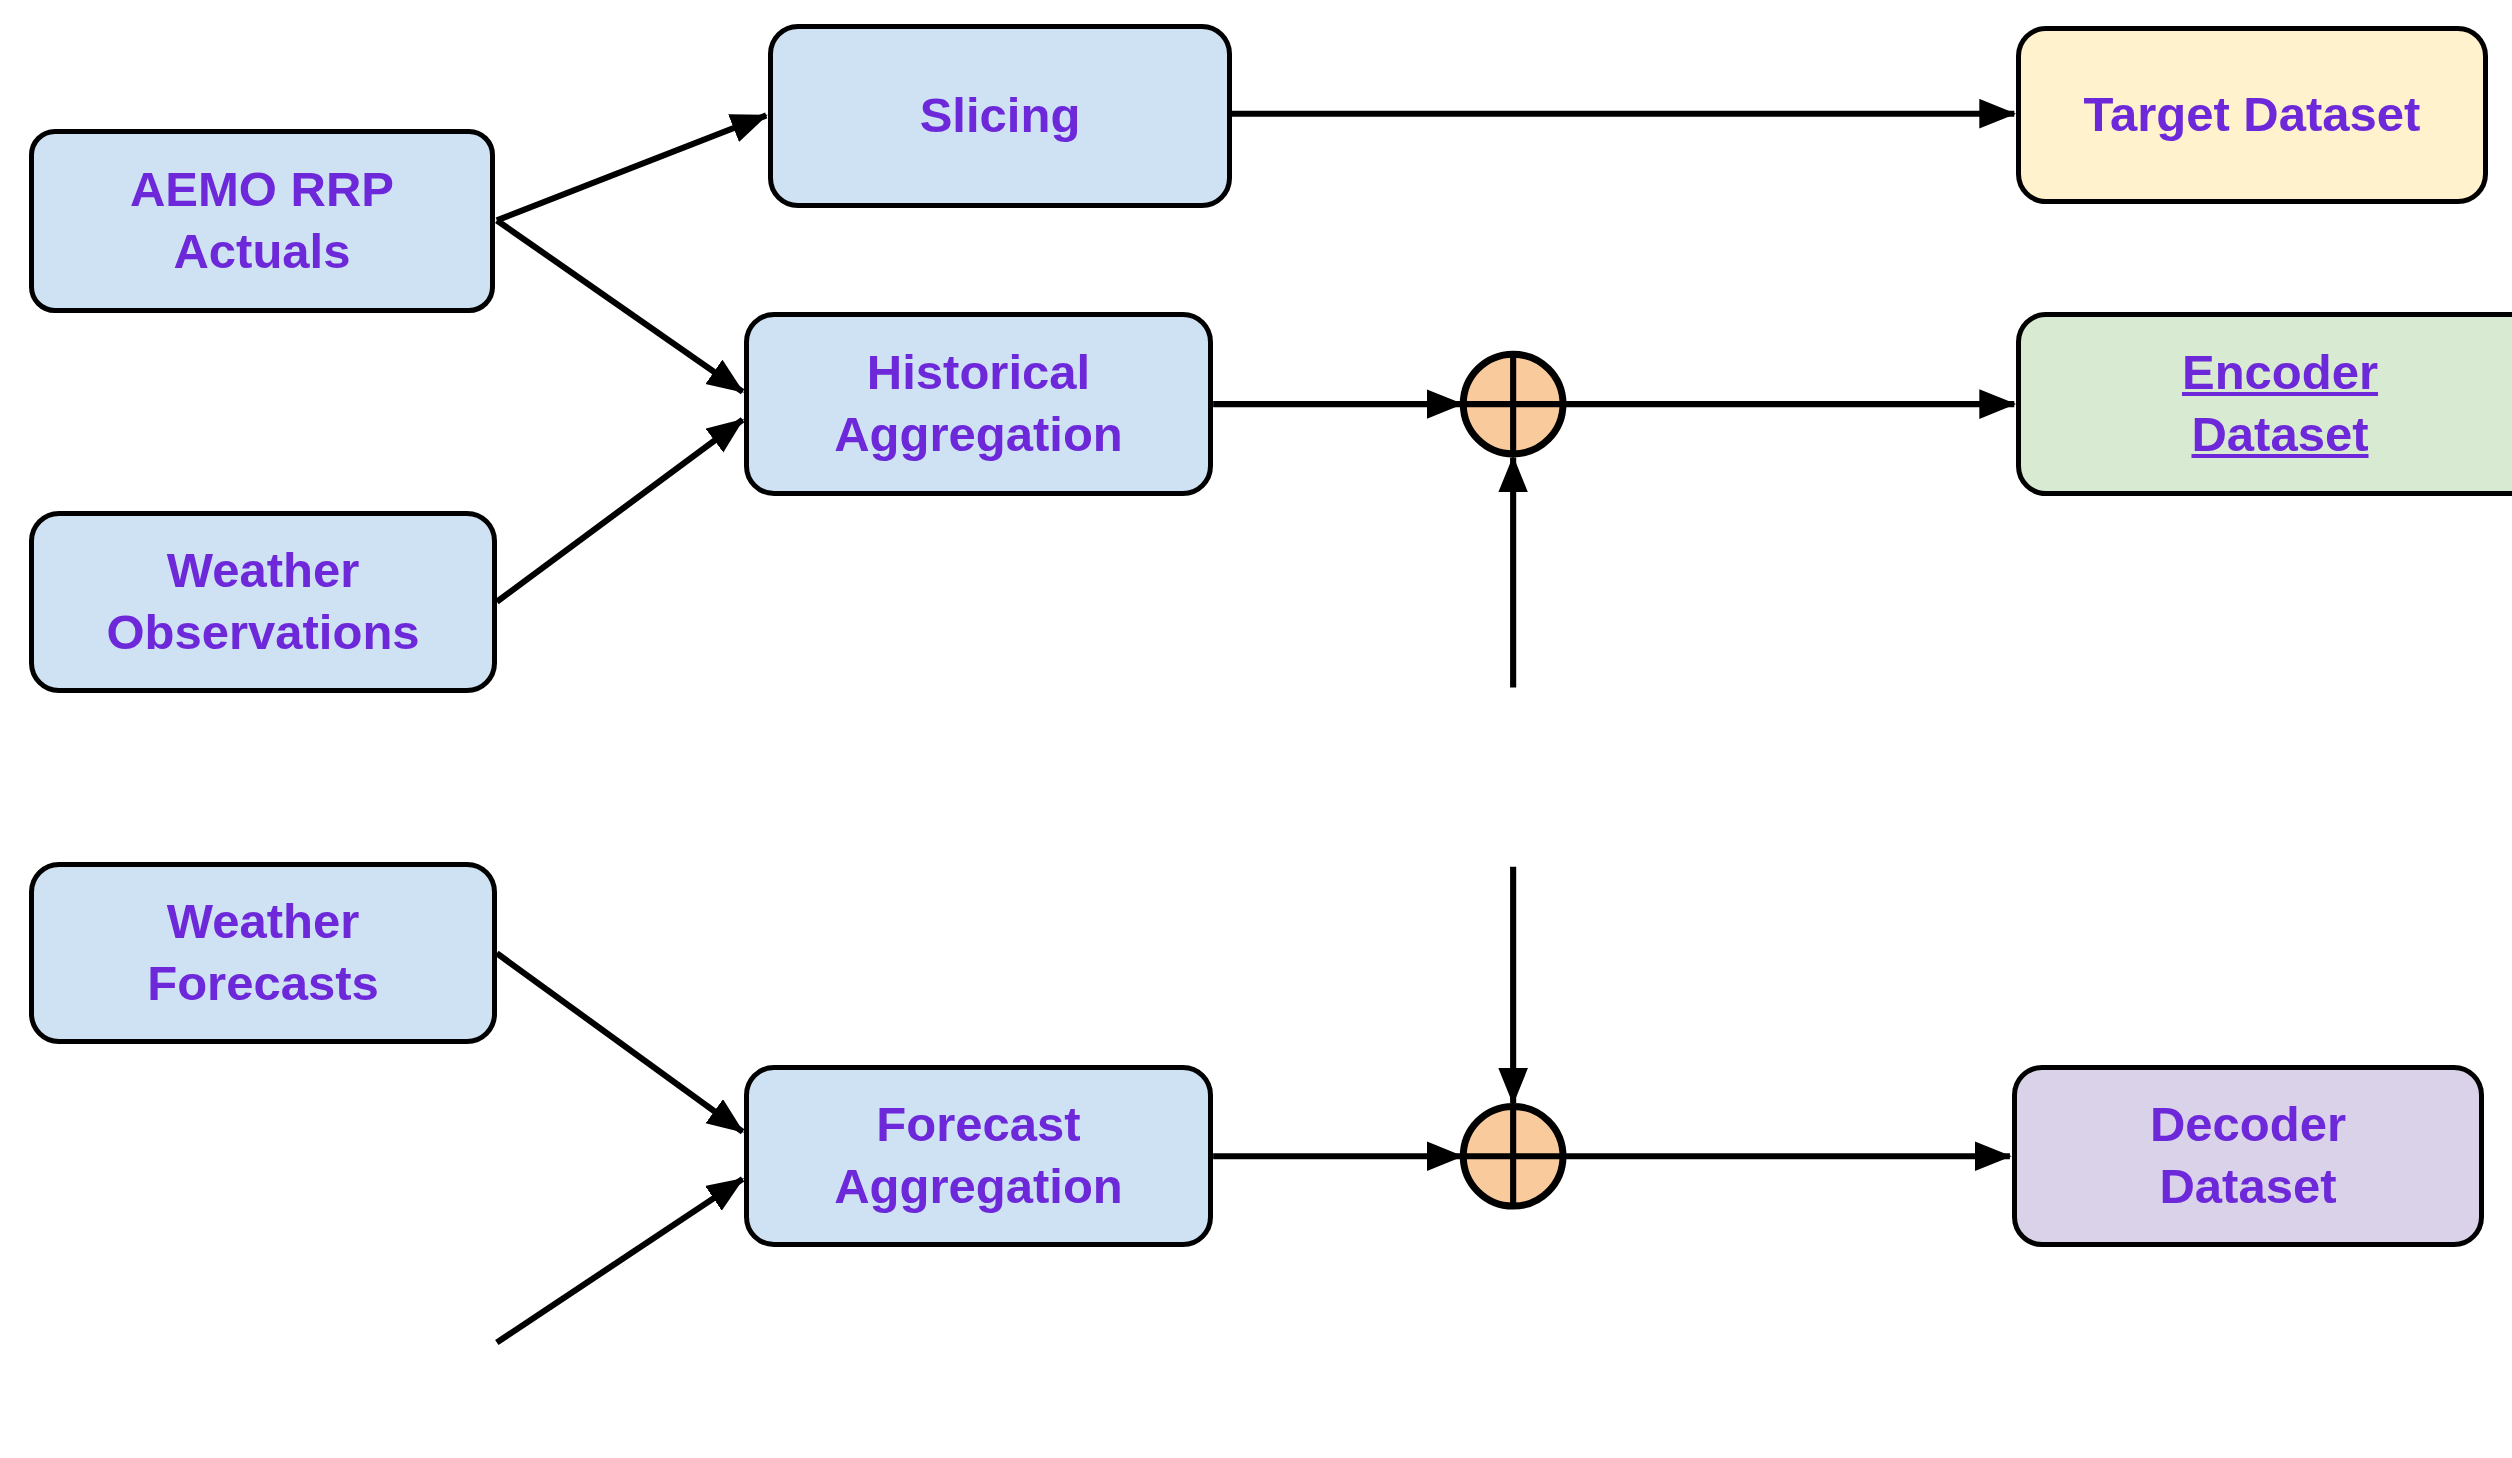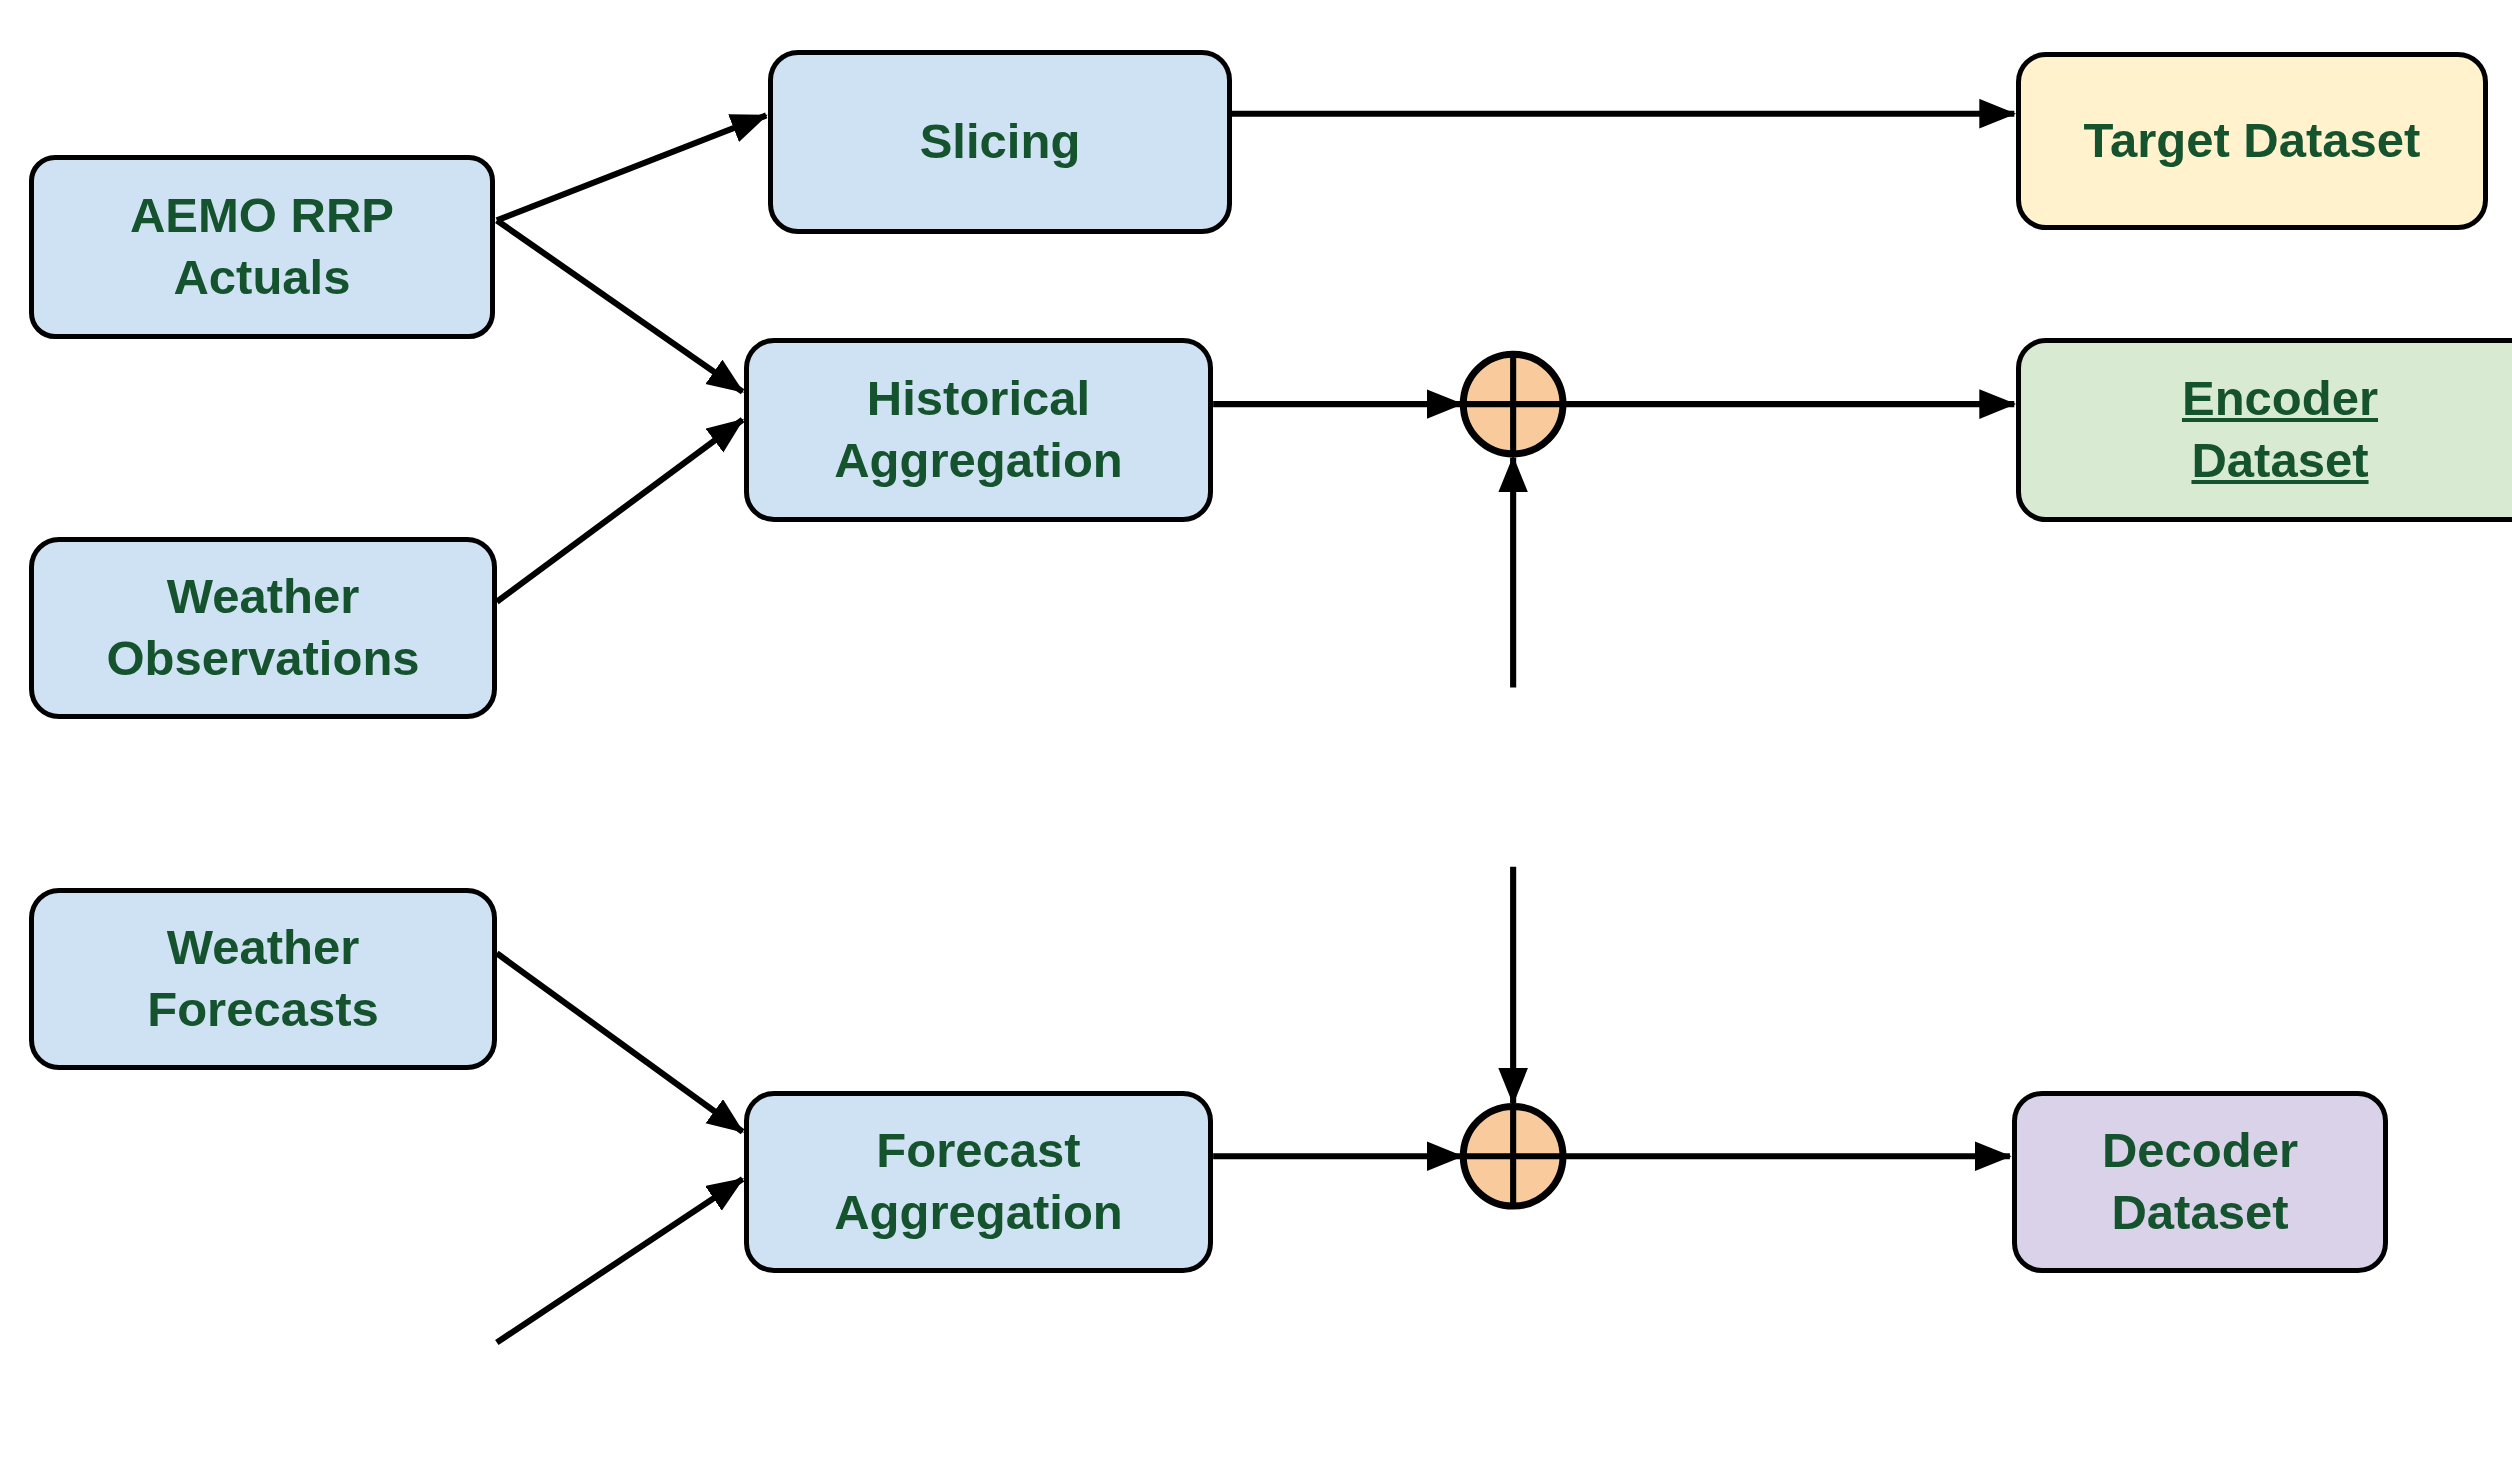--- a/index.html
+++ b/index.html
@@ -41,24 +41,23 @@
     box-sizing: border-box;
     border: 5.2px solid #000000;
     border-radius: 30px;
     display: flex;
     align-items: center;
     justify-content: center;
     text-align: center;
     font-weight: bold;
     font-size: 49px;
     line-height: 1.26;
-    color: #14532d;
+    color: #6d28d9;
     white-space: pre-line;
     letter-spacing: 0px;
-    margin-top: 26px;
   }
 </style>
 </head>
 <body>
 
 <div class="canvas">
 
   <svg class="edges" viewBox="0 0 2872 1667" xmlns="http://www.w3.org/2000/svg">
     <defs>
       <marker id="arrowhead" markerUnits="userSpaceOnUse" markerWidth="44" markerHeight="36" refX="40" refY="17" orient="auto">
@@ -113,17 +112,17 @@
 
   <div class="node" style="left: 744px; top: 1065px; width: 469px; height: 182px; background-color: rgb(207, 226, 243);">Forecast
 Aggregation</div>
 
 
   <div class="node" style="left: 2016px; top: 26px; width: 472px; height: 178px; background-color: rgb(255, 242, 204);">Target Dataset</div>
 
   <div class="node" style="left: 2016px; top: 312px; width: 528px; height: 184px; background-color: rgb(217, 234, 211); text-decoration: underline;">Encoder
 Dataset</div>
 
-  <div class="node" style="left: 2012px; top: 1065px; width: 376px; height: 182px; background-color: rgb(217, 210, 233);">Decoder
+  <div class="node" style="left: 2012px; top: 1065px; width: 472px; height: 182px; background-color: rgb(217, 210, 233);">Decoder
 Dataset</div>
 
 </div>
 
 
 </body></html>

